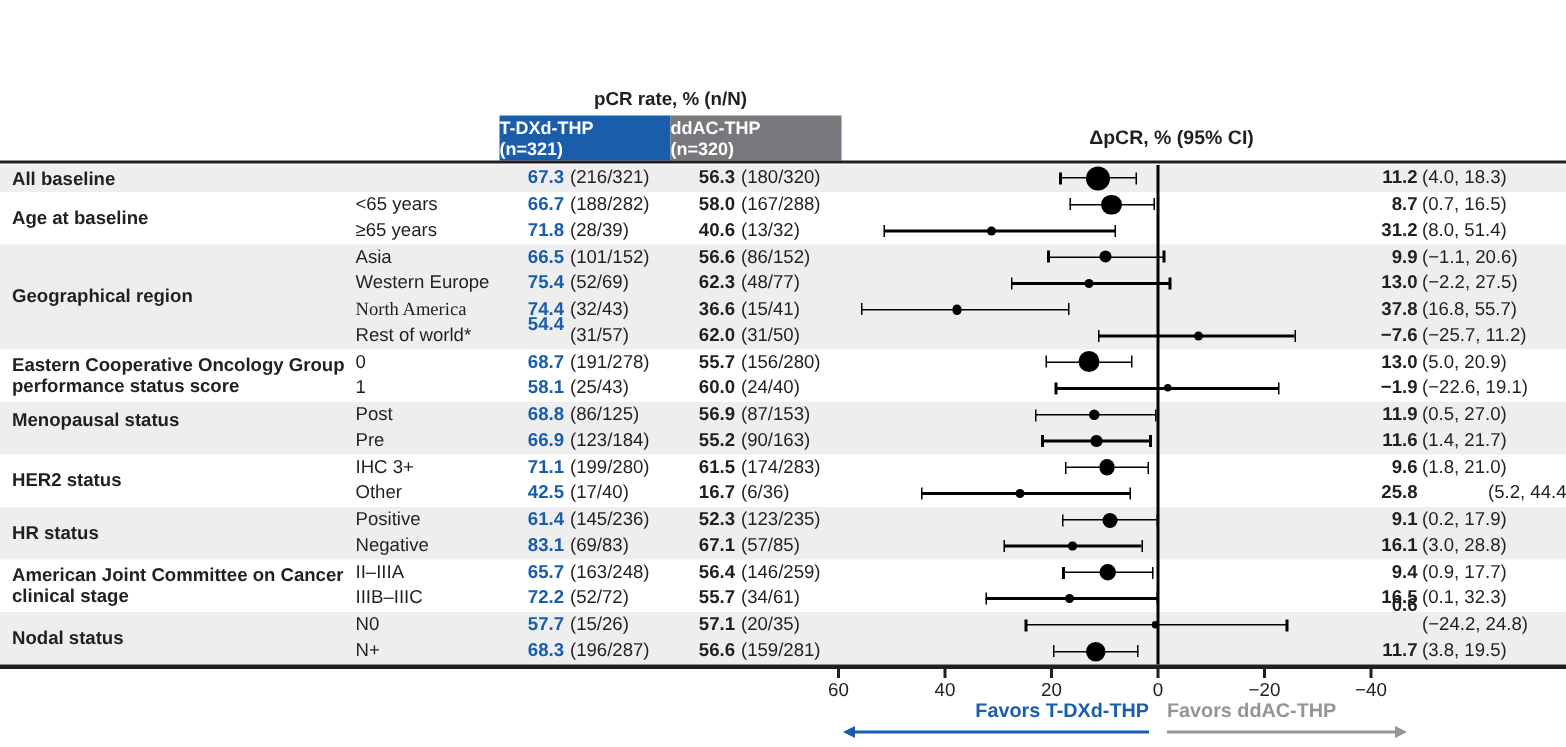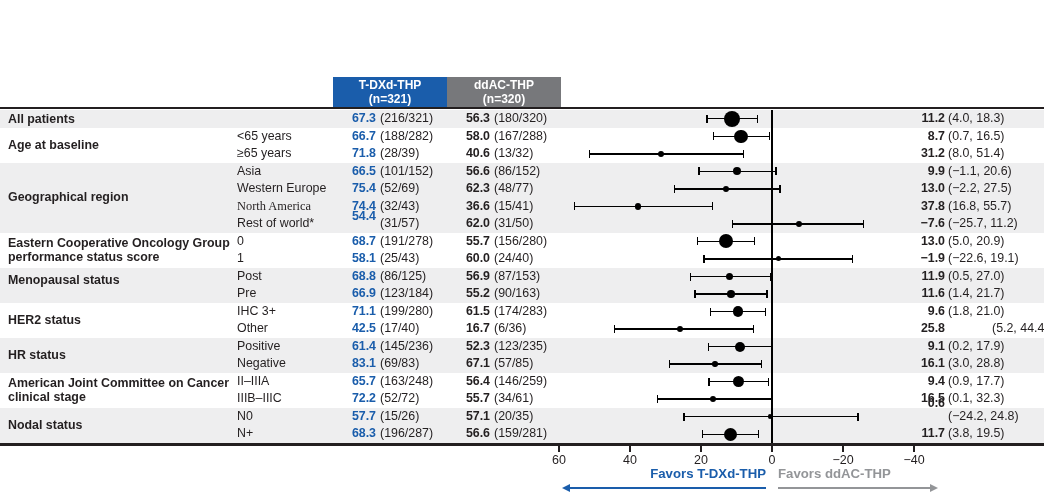--- a/index.html
+++ b/index.html
@@ -11,21 +11,21 @@
   }
   *{margin:0;padding:0;box-sizing:border-box}
   html,body{background:#fff}
   .page{
     position:relative;width:1044px;height:498px;background:#fff;overflow:hidden;
     font-family:"Liberation Sans", sans-serif;color:var(--ink);
   }
   .abs{position:absolute}
   .title{top:6px;left:8px;font-size:36px;font-weight:bold;color:var(--blue);white-space:nowrap;z-index:3}
   .hdr-label{top:59px;left:333px;width:228px;text-align:center;font-weight:bold;font-size:12.5px;z-index:3}
-  .hdr-block{top:77px;width:114px;height:30px;color:#fff;font-weight:bold;font-size:12px;text-align:center;
+  .hdr-block{top:77px;width:114px;height:30px;color:#fff;font-weight:bold;font-size:12px;
     display:flex;flex-direction:column;justify-content:center;line-height:1.18;z-index:3}
   #hdr-tdxd{left:333px;background:var(--blue)}
   #hdr-ddac{left:447px;background:var(--hdr-gray)}
   .delta-hdr{top:84px;left:640px;width:282px;text-align:center;font-weight:bold;font-size:13px;z-index:3}
   .rule{left:0;width:1044px;height:2.5px;background:var(--ink);z-index:3}
   #rule-top{top:106.5px}
   #rule-bottom{top:443px}
   .band{left:0;width:1044px;z-index:0}
   .band.shaded{background:var(--shade)}
   .glabel{left:8px;width:226px;font-weight:bold;font-size:12.4px;line-height:1.15;
@@ -53,36 +53,38 @@
   #arrow-gray{left:778px;width:152px;background:var(--fav-gray)}
   .arrow-head{top:483.5px;width:0;height:0;border-top:4px solid transparent;border-bottom:4px solid transparent;z-index:3}
   #head-blue{left:562px;border-right:8px solid var(--blue)}
   #head-gray{left:930px;border-left:8px solid var(--fav-gray)}
 </style>
 </head>
 <body>
 
 <div class="page" id="page">
 
+  <div class="abs hdr-label">pCR rate, % (n/N)</div>
 
   <div class="abs hdr-block" id="hdr-tdxd">
     <span>T-DXd-THP</span>
     <span>(n=321)</span>
   </div>
   <div class="abs hdr-block" id="hdr-ddac">
     <span>ddAC-THP</span>
     <span>(n=320)</span>
   </div>
 
+  <div class="abs delta-hdr">ΔpCR, % (95% CI)</div>
 
   <div class="abs rule" id="rule-top"></div>
 
   <div id="table-body">
       <div class="abs band shaded" style="top: 110px; height: 17.5263px;"></div>
-      <div class="abs glabel" style="top: 110px; height: 17.5263px;">All patients</div>
+      <div class="abs glabel" style="top: 110px; height: 17.5263px;">All baseline</div>
       <div class="abs cell pct t-pct" style="top: 110px; height: 17.5263px; line-height: 17.5263px;">67.3</div>
       <div class="abs cell t-frac" style="top: 110px; height: 17.5263px; line-height: 17.5263px;">(216/321)</div>
       <div class="abs cell pct d-pct" style="top: 110px; height: 17.5263px; line-height: 17.5263px;">56.3</div>
       <div class="abs cell d-frac" style="top: 110px; height: 17.5263px; line-height: 17.5263px;">(180/320)</div>
       <div class="abs cell delta-val" style="top: 110px; height: 17.5263px; line-height: 17.5263px;">11.2</div>
       <div class="abs cell ci-text" style="top: 110px; height: 17.5263px; line-height: 17.5263px;">(4.0, 18.3)</div>
       <div class="abs ci-line" style="left: 707.035px; width: 50.765px; top: 118.063px;"></div>
       <div class="abs ci-cap" style="left: 706.335px; top: 114.763px;"></div>
       <div class="abs ci-cap" style="left: 757.1px; top: 114.763px;"></div>
       <div class="abs dot" style="width: 16px; height: 16px; left: 724.24px; top: 110.763px;"></div>

